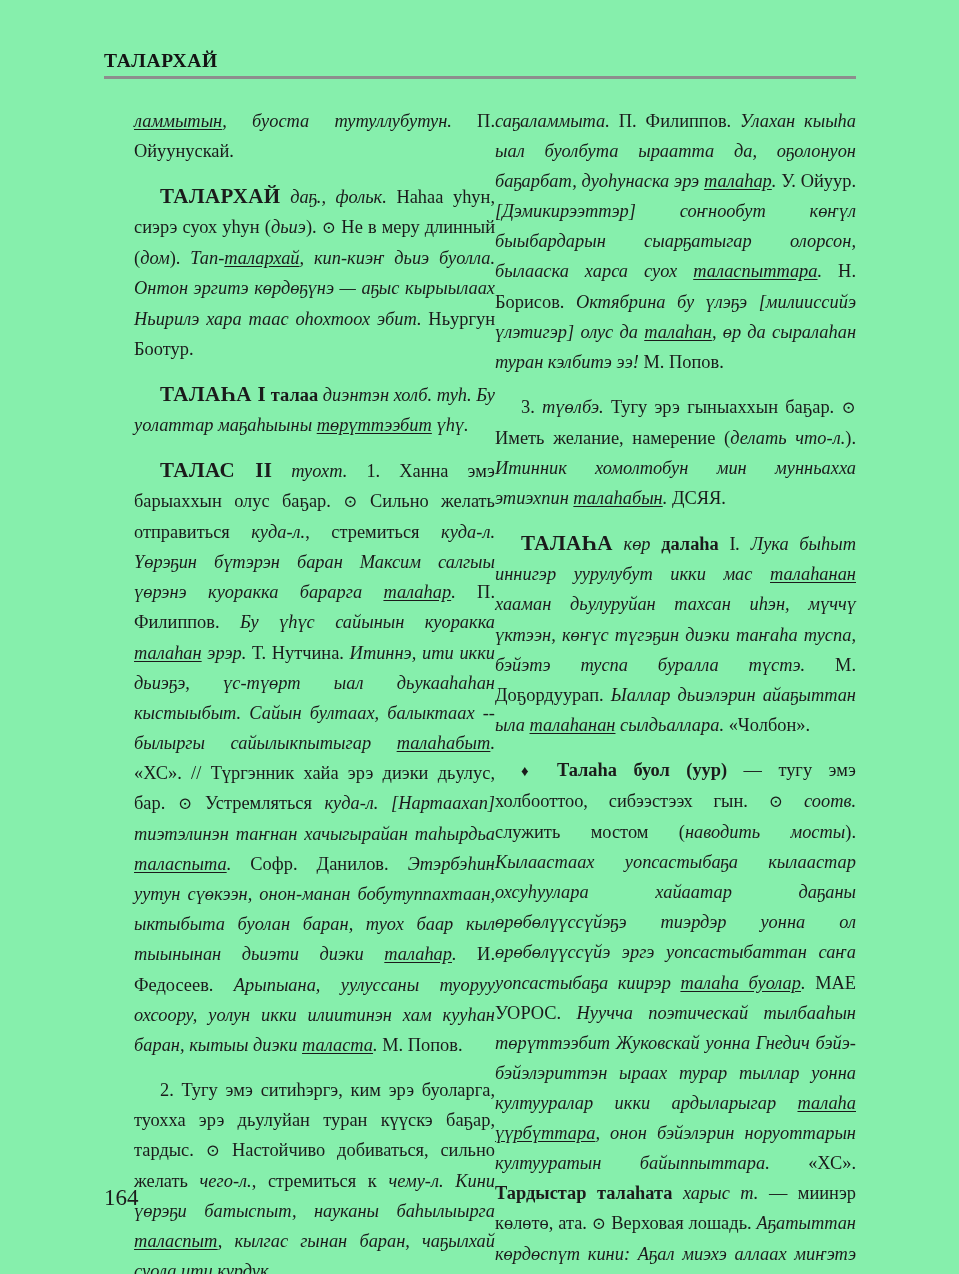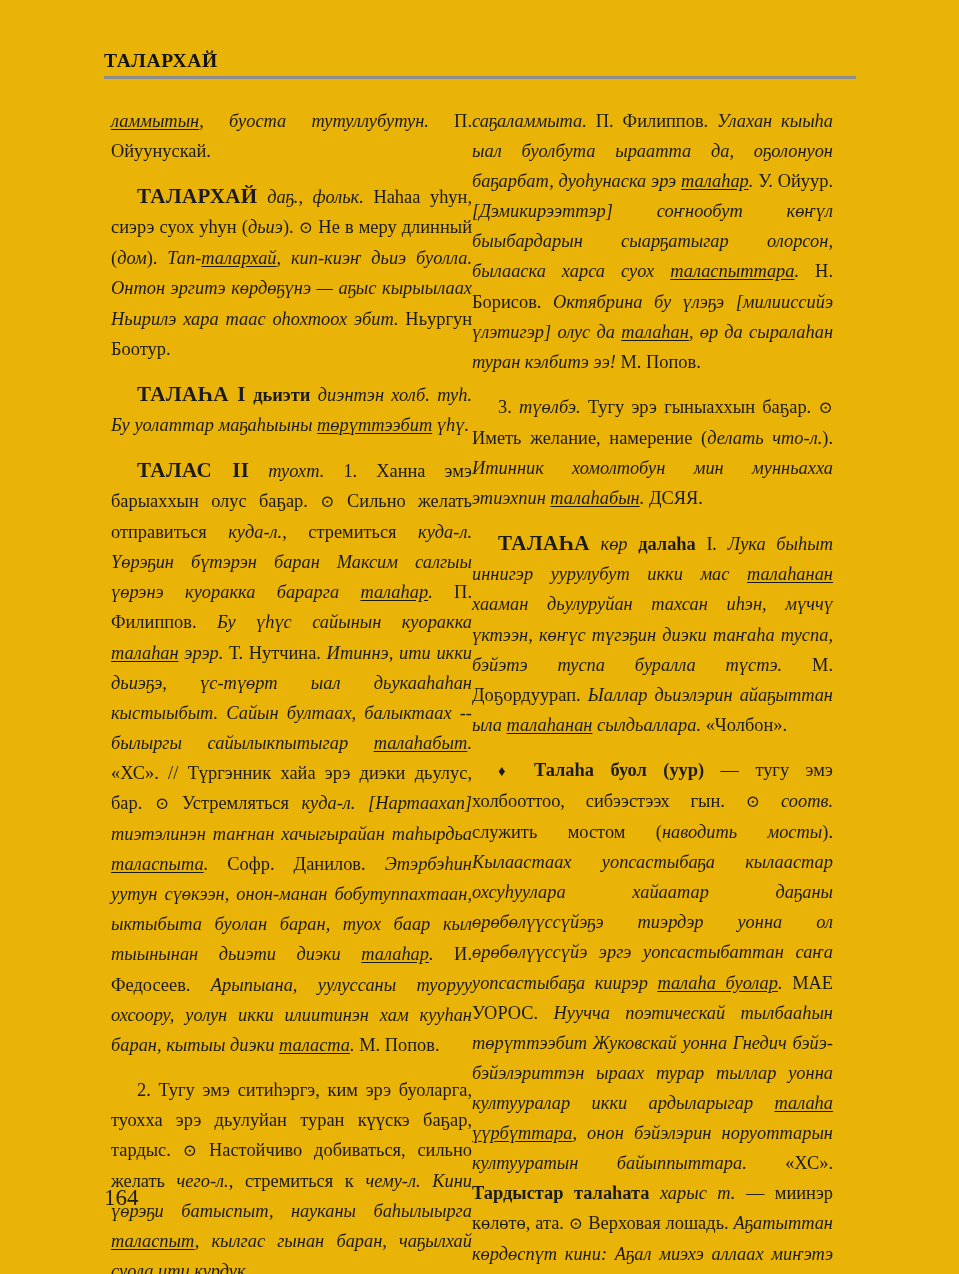--- a/index.html
+++ b/index.html
@@ -13,21 +13,21 @@
     font-family: "Liberation Serif", "DejaVu Serif", serif;
     color: #1b1b1b;
     position: relative;
     overflow: hidden;
   }
   .page {
     position: absolute;
     left: 0; top: 0;
     width: 959px;
     height: 1274px;
-    background: #eab308;
+    background: #86efac;
   }
 
   
   .runhead {
     position: absolute;
     left: 104px;
     top: 50px;
     width: 752px;
   }
   .runhead-title {
@@ -40,26 +40,26 @@
   .runhead-rule {
     margin-top: 4px;
     height: 2.5px;
     background: #8d8d8d;
     width: 100%;
   }
 
   
   .columns {
     position: absolute;
-    left: 96px;
+    left: 104px;
     top: 106px;
     width: 752px;
     height: 1060px;
     display: flex;
-    justify-content: center;
+    justify-content: flex-end;
   }
   .col {
     width: 361px;
   }
 
   .para {
     margin: 0;
     font-size: 18.4px;
     line-height: 30.1px;
     text-align: justify;
@@ -115,21 +115,21 @@
 
   <div class="runhead">
     <div class="runhead-title">ТАЛАРХАЙ</div>
     <div class="runhead-rule"></div>
   </div>
 
   <div class="columns">
     <div class="col" id="col-left">
         <p class="para"><span class="ul">ламмытын</span><span class="it">, буоста тутуллубутун. </span><span class="rom">П. Ойуунускай.</span></p>
         <p class="para indent gap"><span class="hw">ТАЛАРХАЙ</span><span class="it"> даҕ., фольк. </span><span class="rom">Наһаа уһун, сиэрэ суох уһун (</span><span class="it">дьиэ</span><span class="rom">). </span><span class="sym">⊙</span><span class="rom"> Не в меру длинный (</span><span class="it">дом</span><span class="rom">). </span><span class="it">Тап-</span><span class="ul">талархай</span><span class="it">, кип-киэҥ дьиэ буолла. Онтон эргитэ көрдөҕүнэ — аҕыс кырыылаах Ньирилэ хара таас оһохтоох эбит. </span><span class="rom">Ньургун Боотур.</span></p>
-        <p class="para indent gap"><span class="hw">ТАЛАҺА I</span><span class="bd"> дьиэти</span><span class="it"> диэнтэн холб. туһ. Бу уолаттар маҕаһыыны </span><span class="ul">төрүттээбит</span><span class="it"> үһү.</span></p>
+        <p class="para indent gap"><span class="hw">ТАЛАҺА I</span><span class="bd"> талаа</span><span class="it"> диэнтэн холб. туһ. Бу уолаттар маҕаһыыны </span><span class="ul">төрүттээбит</span><span class="it"> үһү.</span></p>
         <p class="para indent gap"><span class="hw">ТАЛАС II</span><span class="it"> туохт. </span><span class="rom">1. Ханна эмэ барыаххын олус баҕар. </span><span class="sym">⊙</span><span class="rom"> Сильно желать отправиться </span><span class="it">куда-л.</span><span class="rom">, стремиться </span><span class="it">куда-л.</span><span class="rom"> </span><span class="it">Үөрэҕин бүтэрэн баран Максим салгыы үөрэнэ куоракка барарга </span><span class="ul">талаһар</span><span class="it">. </span><span class="rom">П. Филиппов. </span><span class="it">Бу үһүс сайынын куоракка </span><span class="ul">талаһан</span><span class="it"> эрэр. </span><span class="rom">Т. Нутчина. </span><span class="it">Итиннэ, ити икки дьиэҕэ, үс-түөрт ыал дьукааһаһан кыстыыбыт. Сайын бултаах, балыктаах -- былыргы сайылыкпытыгар </span><span class="ul">талаһабыт</span><span class="it">. </span><span class="rom">«ХС». // Түргэнник хайа эрэ диэки дьулус, бар. </span><span class="sym">⊙</span><span class="rom"> Устремляться </span><span class="it">куда-л.</span><span class="rom"> </span><span class="it">[Нартаахап] тиэтэлинэн таҥнан хачыгырайан таһырдьа </span><span class="ul">таласпыта</span><span class="it">. </span><span class="rom">Софр. Данилов. </span><span class="it">Этэрбэһин уутун сүөкээн, онон-манан бобутуппахтаан, ыктыбыта буолан баран, туох баар кыл тыынынан дьиэти диэки </span><span class="ul">талаһар</span><span class="it">. </span><span class="rom">И. Федосеев. </span><span class="it">Арыпыана, уулуссаны туоруу охсоору, уолун икки илиитинэн хам кууһан баран, кытыы диэки </span><span class="ul">таласта</span><span class="it">. </span><span class="rom">М. Попов.</span></p>
         <p class="para indent gap"><span class="rom">2. Тугу эмэ ситиһэргэ, ким эрэ буоларга, туохха эрэ дьулуйан туран күүскэ баҕар, тардыс. </span><span class="sym">⊙</span><span class="rom"> Настойчиво добиваться, сильно желать </span><span class="it">чего-л.</span><span class="rom">, стремиться к </span><span class="it">чему-л.</span><span class="rom"> </span><span class="it">Кини үөрэҕи батыспыт, науканы баһылыырга </span><span class="ul">таласпыт</span><span class="it">, кылгас гынан баран, чаҕылхай суола ити курдук</span></p>
       </div>
     <div class="col" id="col-right">
         <p class="para"><span class="it">саҕаламмыта. </span><span class="rom">П. Филиппов. </span><span class="it">Улахан кыыһа ыал буолбута ырaaтта да, оҕолонуон баҕарбат, дуоһунаска эрэ </span><span class="ul">талаһар</span><span class="it">. </span><span class="rom">У. Ойуур. </span><span class="it">[Дэмикирээттэр] соҥнообут көҥүл быыбардарын сыарҕатыгар олорсон, былааска харса суох </span><span class="ul">таласпыттара</span><span class="it">. </span><span class="rom">Н. Борисов. </span><span class="it">Октябрина бу үлэҕэ [милииссийэ үлэтигэр] олус да </span><span class="ul">талаһан</span><span class="it">, өр да сыралаһан туран кэлбитэ ээ! </span><span class="rom">М. Попов.</span></p>
         <p class="para indent gap"><span class="rom">3. </span><span class="it">түөлбэ. </span><span class="rom">Тугу эрэ гыныаххын баҕар. </span><span class="sym">⊙</span><span class="rom"> Иметь желание, намерение (</span><span class="it">делать что-л.</span><span class="rom">). </span><span class="it">Итинник хомолтобун мин мунньахха этиэхпин </span><span class="ul">талаһабын</span><span class="it">. </span><span class="rom">ДСЯЯ.</span></p>
         <p class="para indent gap"><span class="hw">ТАЛАҺА</span><span class="it"> көр </span><span class="bd">далаһа</span><span class="rom"> I</span><span class="it">. Лука быһыт иннигэр уурулубут икки мас </span><span class="ul">талаһанан</span><span class="it"> хааман дьулуруйан тахсан иһэн, мүччү үктээн, көҥүс түгэҕин диэки таҥаһа туспа, бэйэтэ туспа буралла түстэ. </span><span class="rom">М. Доҕордуурап. </span><span class="it">Ыаллар дьиэлэрин айаҕыттан ыла </span><span class="ul">талаһанан</span><span class="it"> сылдьаллара. </span><span class="rom">«Чолбон».</span></p>
         <p class="para indent gap"><span class="bullet-d">♦</span><span class="bd"> Талаһа буол (уур)</span><span class="rom"> — тугу эмэ холбооттоо, сибээстээх гын. </span><span class="sym">⊙</span><span class="it"> соотв. </span><span class="rom">служить мостом (</span><span class="it">наводить мосты</span><span class="rom">). </span><span class="it">Кылаастаах уопсастыбаҕа кылаастар охсуһуулара хайаатар даҕаны өрөбөлүүссүйэҕэ тиэрдэр уонна ол өрөбөлүүссүйэ эргэ уопсастыбаттан саҥа уопсастыбаҕа киирэр </span><span class="ul">талаһа буолар</span><span class="it">. </span><span class="rom">МАЕ УОРОС. </span><span class="it">Нуучча поэтическай тылбааһын төрүттээбит Жуковскай уонна Гнедич бэйэ-бэйэлэриттэн ыраах турар тыллар уонна култууралар икки ардыларыгар </span><span class="ul">талаһа үүрбүттара</span><span class="it">, онон бэйэлэрин норуоттарын култууратын байыппыттара. </span><span class="rom">«ХС». </span><span class="bd">Тардыстар талаһата</span><span class="it"> харыс т. </span><span class="rom">— миинэр көлөтө, ата. </span><span class="sym">⊙</span><span class="rom"> Верховая лошадь. </span><span class="it">Аҕатыттан көрдөспүт кини: Аҕал миэхэ аллаах миҥэтэ — </span><span class="ul">тардыстар талаһата</span><span class="it">, көтөр</span></p>
       </div>
   </div>

